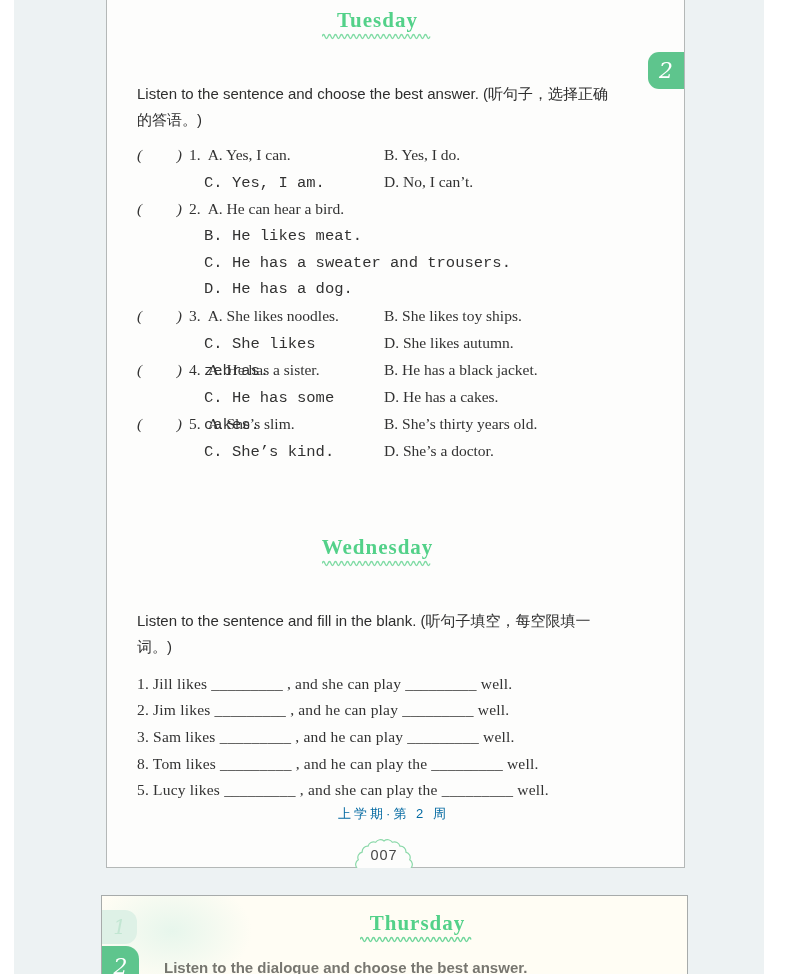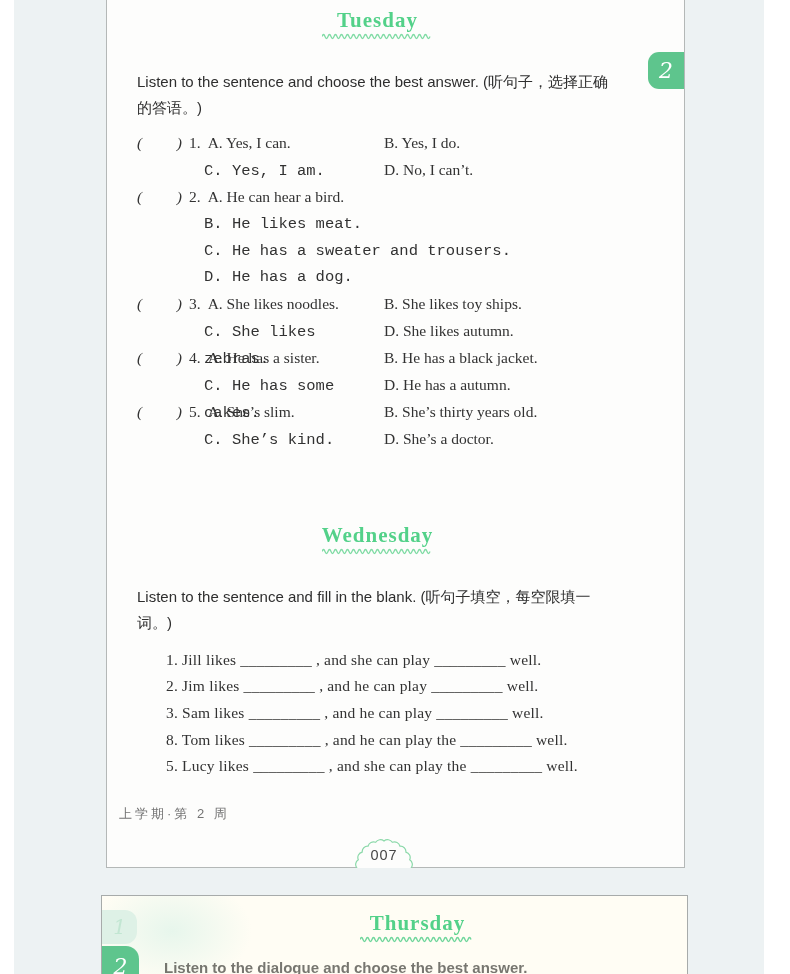--- a/index.html
+++ b/index.html
@@ -15,35 +15,35 @@
   .tab-num{font-family:"DejaVu Serif", serif;font-style:italic;font-size:22px;color:#ffffff;line-height:1;}
   .content{padding:0 66px 0 30px;}
 
   .heading-wrap{text-align:center;}
   .hw1{margin-top:9px;}
   .heading{font-family:"Liberation Serif", serif;font-weight:bold;font-size:21px;color:#53d189;
            letter-spacing:1px;display:inline-block;line-height:22px;}
   .wave{display:block;margin:1px auto 0 auto;}
 
   .instruction{font-family:"Liberation Sans", sans-serif;font-size:15px;line-height:26px;
-               color:#2e2e2e;margin-top:29px;}
+               color:#2e2e2e;margin-top:41px;}
   .questions{margin-top:9px;}
   .q-line{display:flex;height:26.9px;align-items:baseline;font-size:15.5px;line-height:26.9px;}
   .cell-a{width:247px;flex:none;display:flex;align-items:baseline;}
   .cell-a.cont{padding-left:67px;box-sizing:border-box;font-family:Liberation Mono, monospace;}
   .cell-b{flex:1;}
   .slot{display:inline-flex;justify-content:space-between;width:45px;margin-right:7px;flex:none;}
   .qnum{margin-right:7px;flex:none;}
 
   .sec2-head{margin-top:71px;}
-  .items{margin-top:11px;margin-left:29px;}
+  .items{margin-top:11px;}
   .item-line{height:26.7px;line-height:26.7px;font-size:15.5px;letter-spacing:.2px;}
 
-  .week-label{position:absolute;left:12px;right:16px;bottom:44px;text-align:left;
-              font-size:13px;color:#737373;letter-spacing:3px;
+  .week-label{position:absolute;left:12px;right:16px;bottom:44px;text-align:center;
+              font-size:13px;color:#0369a1;letter-spacing:3px;
               font-family:"Liberation Sans", sans-serif;}
   .page-badge{position:absolute;left:248px;bottom:-1px;width:58px;height:30px;}
   .page-badge .num{position:absolute;left:0;top:9px;width:58px;text-align:center;
                    font-family:"Liberation Sans", sans-serif;font-size:14.5px;color:#474747;letter-spacing:1px;}
 
   
   .page2{position:absolute;left:101px;top:895px;width:587px;height:79px;box-sizing:border-box;
          background:#fffdf4;border:1px solid #a7abaa;border-bottom:none;overflow:hidden;}
   .p2-glow{position:absolute;left:-10px;top:-20px;width:160px;height:110px;
            background:radial-gradient(closest-side,#e7f6ec,rgba(231,246,236,0));}
@@ -138,21 +138,21 @@
               <i>(</i>
               <i>)</i>
             </span>
           <span class="qnum">4.</span>
           <span>A. He has a sister.</span>
         </span>
         <span class="cell-b">B. He has a black jacket.</span>
       </div>
       <div class="q-line">
         <span class="cell-a cont">C. He has some cakes.</span>
-        <span class="cell-b">D. He has a autumn.</span>
+        <span class="cell-b">D. He has a cakes.</span>
       </div>
 
       <div class="q-line">
         <span class="cell-a">
           <span class="slot">
               <i>(</i>
               <i>)</i>
             </span>
           <span class="qnum">5.</span>
           <span>A. She’s slim.</span>

